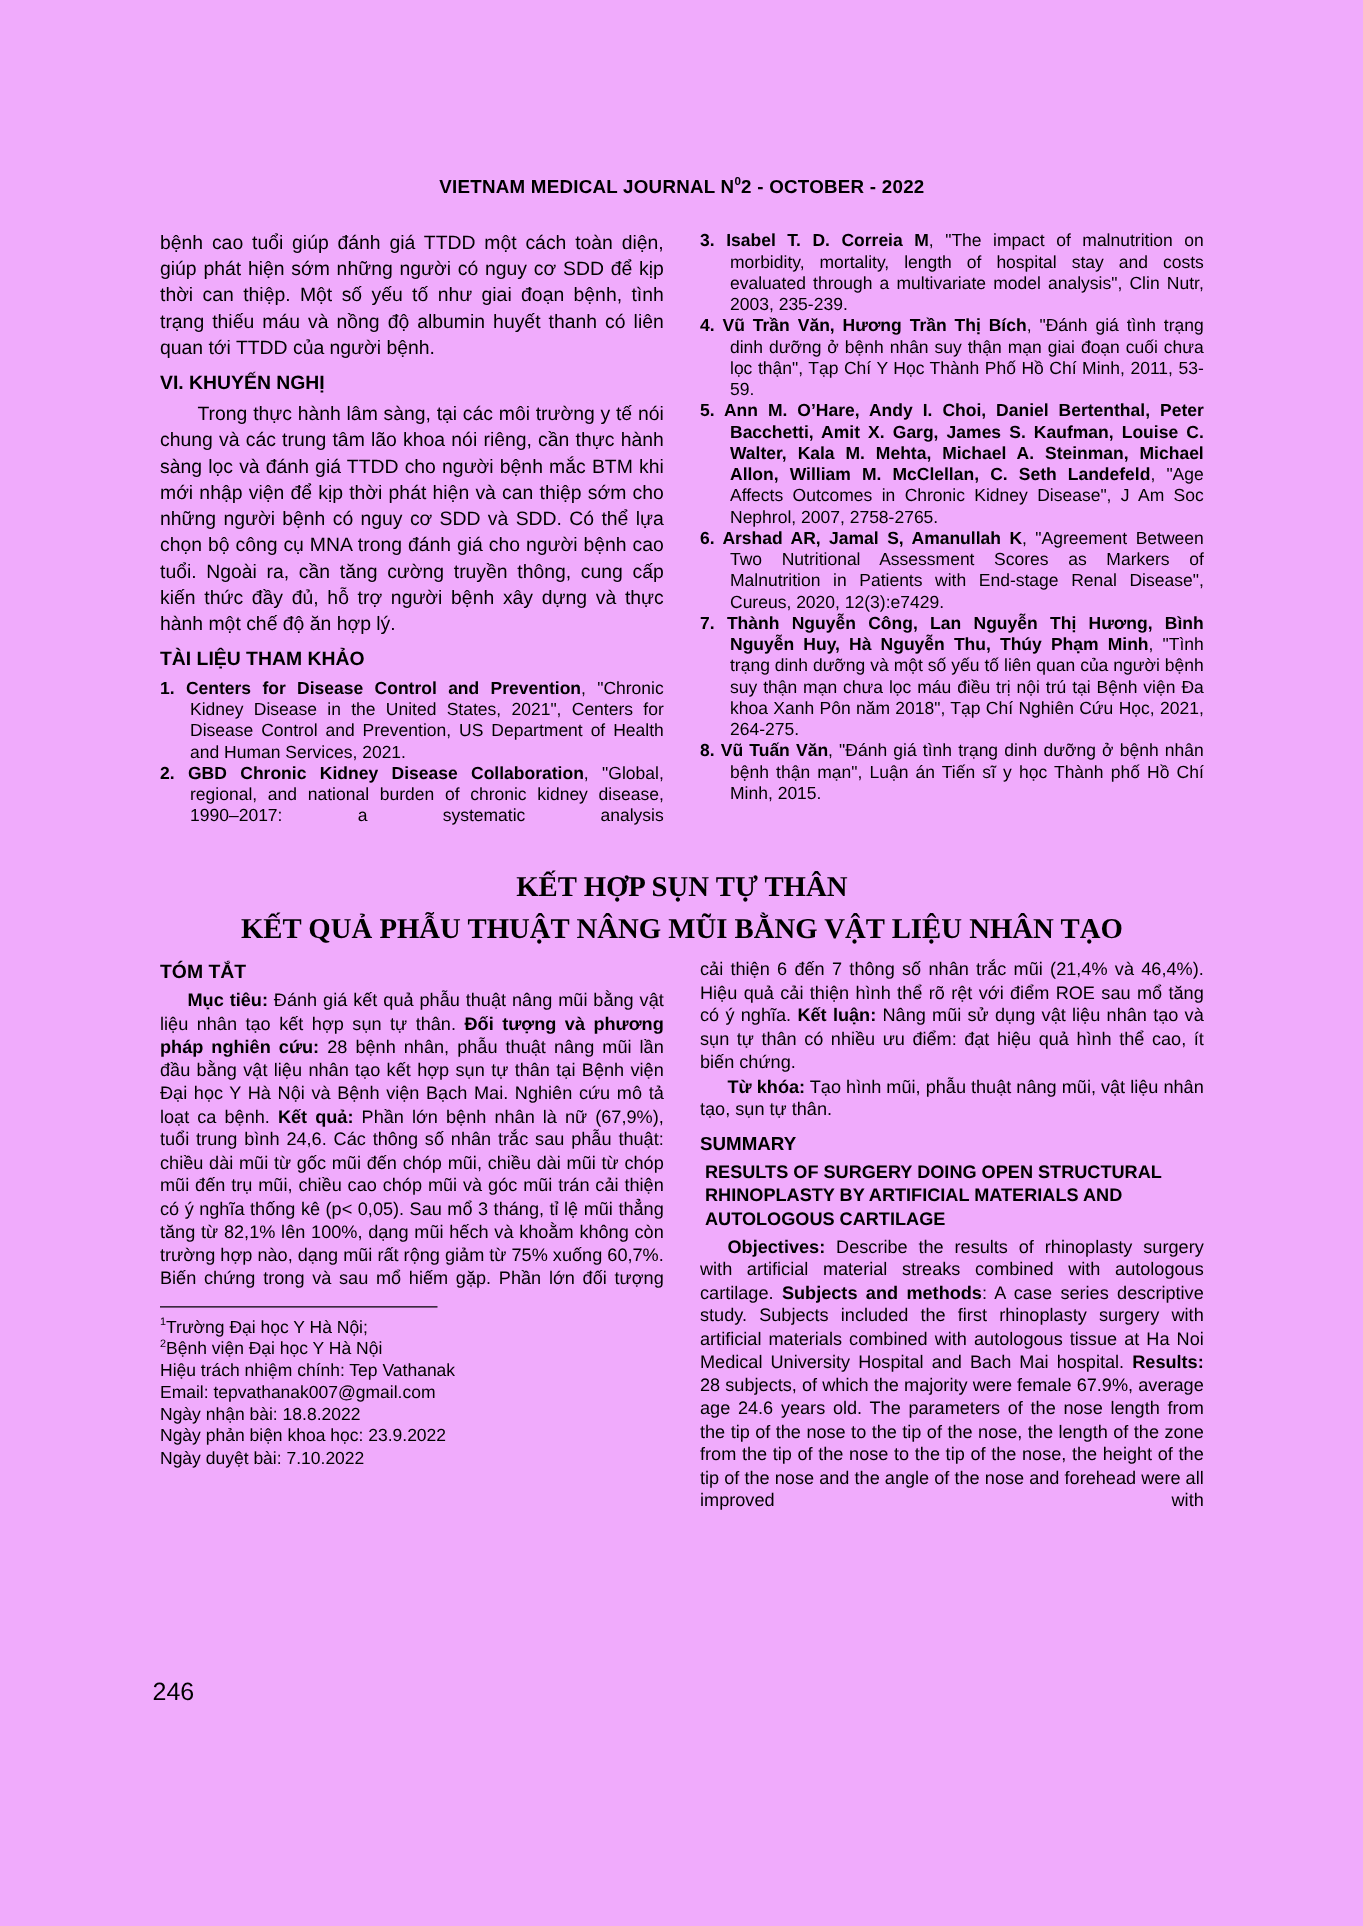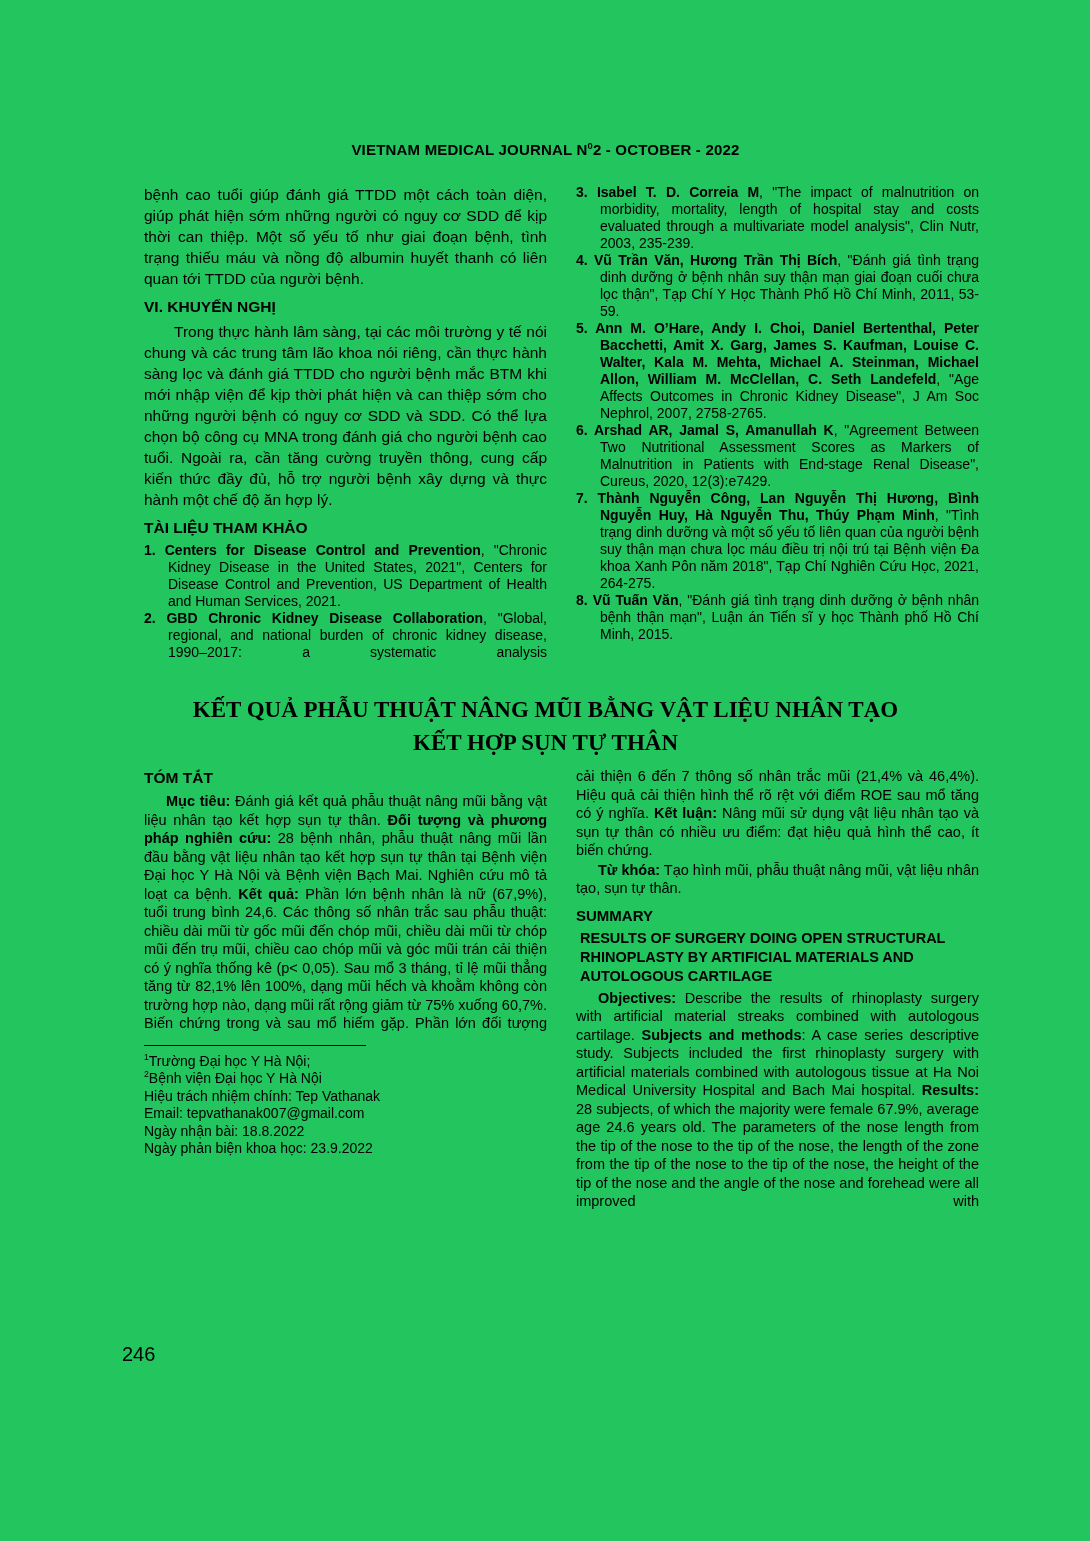--- a/index.html
+++ b/index.html
@@ -1,32 +1,32 @@
 <!DOCTYPE html>
 <html><head>
 <meta charset="utf-8">
 <style>
   * { margin:0; padding:0; box-sizing:border-box; }
   html,body { background:#ffffff; }
   .page {
     position:relative;
     width:1090px; height:1541px;
-    background:#22c55e; color:#000;
+    background:#f0abfc; color:#000;
     padding:140px 127px 0 128px;
     font-family:"Liberation Sans", sans-serif;
     overflow:hidden;
   }
   .header {
     text-align:center;
     font-size:15px; font-weight:bold;
     line-height:19px;
     margin-bottom:25px;
     letter-spacing:0.2px;
   }
-  .two-col { display:flex; gap:29px;margin-left:16px; }
+  .two-col { display:flex; gap:29px; }
   .col { flex:0 0 403px; width:403px; }
   p.body { font-size:15.5px; line-height:21px; text-align:justify; }
   .indent { text-indent:30px; }
   .indent2 { text-indent:22px; }
   .cont-end { text-align-last:justify; }
   h3.sec {
     font-size:15.5px; line-height:21px; font-weight:bold;
     margin:7px 0 4px;
   }
   .ref {
@@ -88,36 +88,37 @@
       <div class="ref"><span class="b">3. </span><span class="b">Isabel T. D. Correia M</span><span>, "The impact of malnutrition on morbidity, mortality, length of hospital stay and costs evaluated through a multivariate model analysis", Clin Nutr, 2003, 235-239.</span></div>
       <div class="ref"><span class="b">4. </span><span class="b">Vũ Trần Văn, Hương Trần Thị Bích</span><span>, "Đánh giá tình trạng dinh dưỡng ở bệnh nhân suy thận mạn giai đoạn cuối chưa lọc thận", Tạp Chí Y Học Thành Phố Hồ Chí Minh, 2011, 53-59.</span></div>
       <div class="ref"><span class="b">5. </span><span class="b">Ann M. O’Hare, Andy I. Choi, Daniel Bertenthal, Peter Bacchetti, Amit X. Garg, James S. Kaufman, Louise C. Walter, Kala M. Mehta, Michael A. Steinman, Michael Allon, William M. McClellan, C. Seth Landefeld</span><span>, "Age Affects Outcomes in Chronic Kidney Disease", J Am Soc Nephrol, 2007, 2758-2765.</span></div>
       <div class="ref"><span class="b">6. </span><span class="b">Arshad AR, Jamal S, Amanullah K</span><span>, "Agreement Between Two Nutritional Assessment Scores as Markers of Malnutrition in Patients with End-stage Renal Disease", Cureus, 2020, 12(3):e7429.</span></div>
       <div class="ref"><span class="b">7. </span><span class="b">Thành Nguyễn Công, Lan Nguyễn Thị Hương, Bình Nguyễn Huy, Hà Nguyễn Thu, Thúy Phạm Minh</span><span>, "Tình trạng dinh dưỡng và một số yếu tố liên quan của người bệnh suy thận mạn chưa lọc máu điều trị nội trú tại Bệnh viện Đa khoa Xanh Pôn năm 2018", Tạp Chí Nghiên Cứu Học, 2021, 264-275.</span></div>
       <div class="ref"><span class="b">8. </span><span class="b">Vũ Tuấn Văn</span><span>, "Đánh giá tình trạng dinh dưỡng ở bệnh nhân bệnh thận mạn", Luận án Tiến sĩ y học Thành phố Hồ Chí Minh, 2015.</span></div>
     </div>
   </div>
 
   <div class="title">
+    <span>KẾT HỢP SỤN TỰ THÂN</span>
     <span>KẾT QUẢ PHẪU THUẬT NÂNG MŨI BẰNG VẬT LIỆU NHÂN TẠO</span>
-    <span>KẾT HỢP SỤN TỰ THÂN</span>
   </div>
 
   <div class="two-col">
     <div class="col">
       <h3 class="sec" style="margin-top:0">TÓM TẮT</h3>
       <p class="small indent2 cont-end"><span class="b">Mục tiêu:</span><span> Đánh giá kết quả phẫu thuật nâng mũi bằng vật liệu nhân tạo kết hợp sụn tự thân. </span><span class="b">Đối tượng và phương pháp nghiên cứu:</span><span> 28 bệnh nhân, phẫu thuật nâng mũi lần đầu bằng vật liệu nhân tạo kết hợp sụn tự thân tại Bệnh viện Đại học Y Hà Nội và Bệnh viện Bạch Mai. Nghiên cứu mô tả loạt ca bệnh. </span><span class="b">Kết quả:</span><span> Phần lớn bệnh nhân là nữ (67,9%), tuổi trung bình 24,6. Các thông số nhân trắc sau phẫu thuật: chiều dài mũi từ gốc mũi đến chóp mũi, chiều dài mũi từ chóp mũi đến trụ mũi, chiều cao chóp mũi và góc mũi trán cải thiện có ý nghĩa thống kê (p&lt; 0,05). Sau mổ 3 tháng, tỉ lệ mũi thẳng tăng từ 82,1% lên 100%, dạng mũi hếch và khoằm không còn trường hợp nào, dạng mũi rất rộng giảm từ 75% xuống 60,7%. Biến chứng trong và sau mổ hiếm gặp. Phần lớn đối tượng</span></p>
       <div class="footnotes">
         <div class="fn-rule"></div>
         <p class="fn"><sup class="i">1</sup><span class="i">Trường Đại học Y Hà Nội;</span></p>
         <p class="fn"><sup class="i">2</sup><span class="i">Bệnh viện Đại học Y Hà Nội</span></p>
         <p class="fn"><span>Hiệu trách nhiệm chính: Tep Vathanak</span></p>
         <p class="fn"><span>Email: tepvathanak007@gmail.com</span></p>
         <p class="fn"><span>Ngày nhận bài: 18.8.2022</span></p>
         <p class="fn"><span>Ngày phản biện khoa học: 23.9.2022</span></p>
+        <p class="fn"><span>Ngày duyệt bài: 7.10.2022</span></p>
       </div>
     </div>
     <div class="col">
       <p class="small"><span>cải thiện 6 đến 7 thông số nhân trắc mũi (21,4% và 46,4%). Hiệu quả cải thiện hình thể rõ rệt với điểm ROE sau mổ tăng có ý nghĩa. </span><span class="b">Kết luận:</span><span> Nâng mũi sử dụng vật liệu nhân tạo và sụn tự thân có nhiều ưu điểm: đạt hiệu quả hình thể cao, ít biến chứng.</span></p>
       <p class="small indent2 kw"><span class="b i">Từ khóa:</span><span> Tạo hình mũi, phẫu thuật nâng mũi, vật liệu nhân tạo, sụn tự thân.</span></p>
       <h3 class="sec-b">SUMMARY</h3>
       <div class="en-title">RESULTS OF SURGERY DOING OPEN STRUCTURAL RHINOPLASTY BY ARTIFICIAL MATERIALS AND AUTOLOGOUS CARTILAGE</div>
       <p class="small indent2 cont-end"><span class="b">Objectives:</span><span> Describe the results of rhinoplasty surgery with artificial material streaks combined with autologous cartilage. </span><span class="b">Subjects and methods</span><span>: A case series descriptive study. Subjects included the first rhinoplasty surgery with artificial materials combined with autologous tissue at Ha Noi Medical University Hospital and Bach Mai hospital. </span><span class="b">Results:</span><span> 28 subjects, of which the majority were female 67.9%, average age 24.6 years old. The parameters of the nose length from the tip of the nose to the tip of the nose, the length of the zone from the tip of the nose to the tip of the nose, the height of the tip of the nose and the angle of the nose and forehead were all improved with</span></p>
     </div>
   </div>

